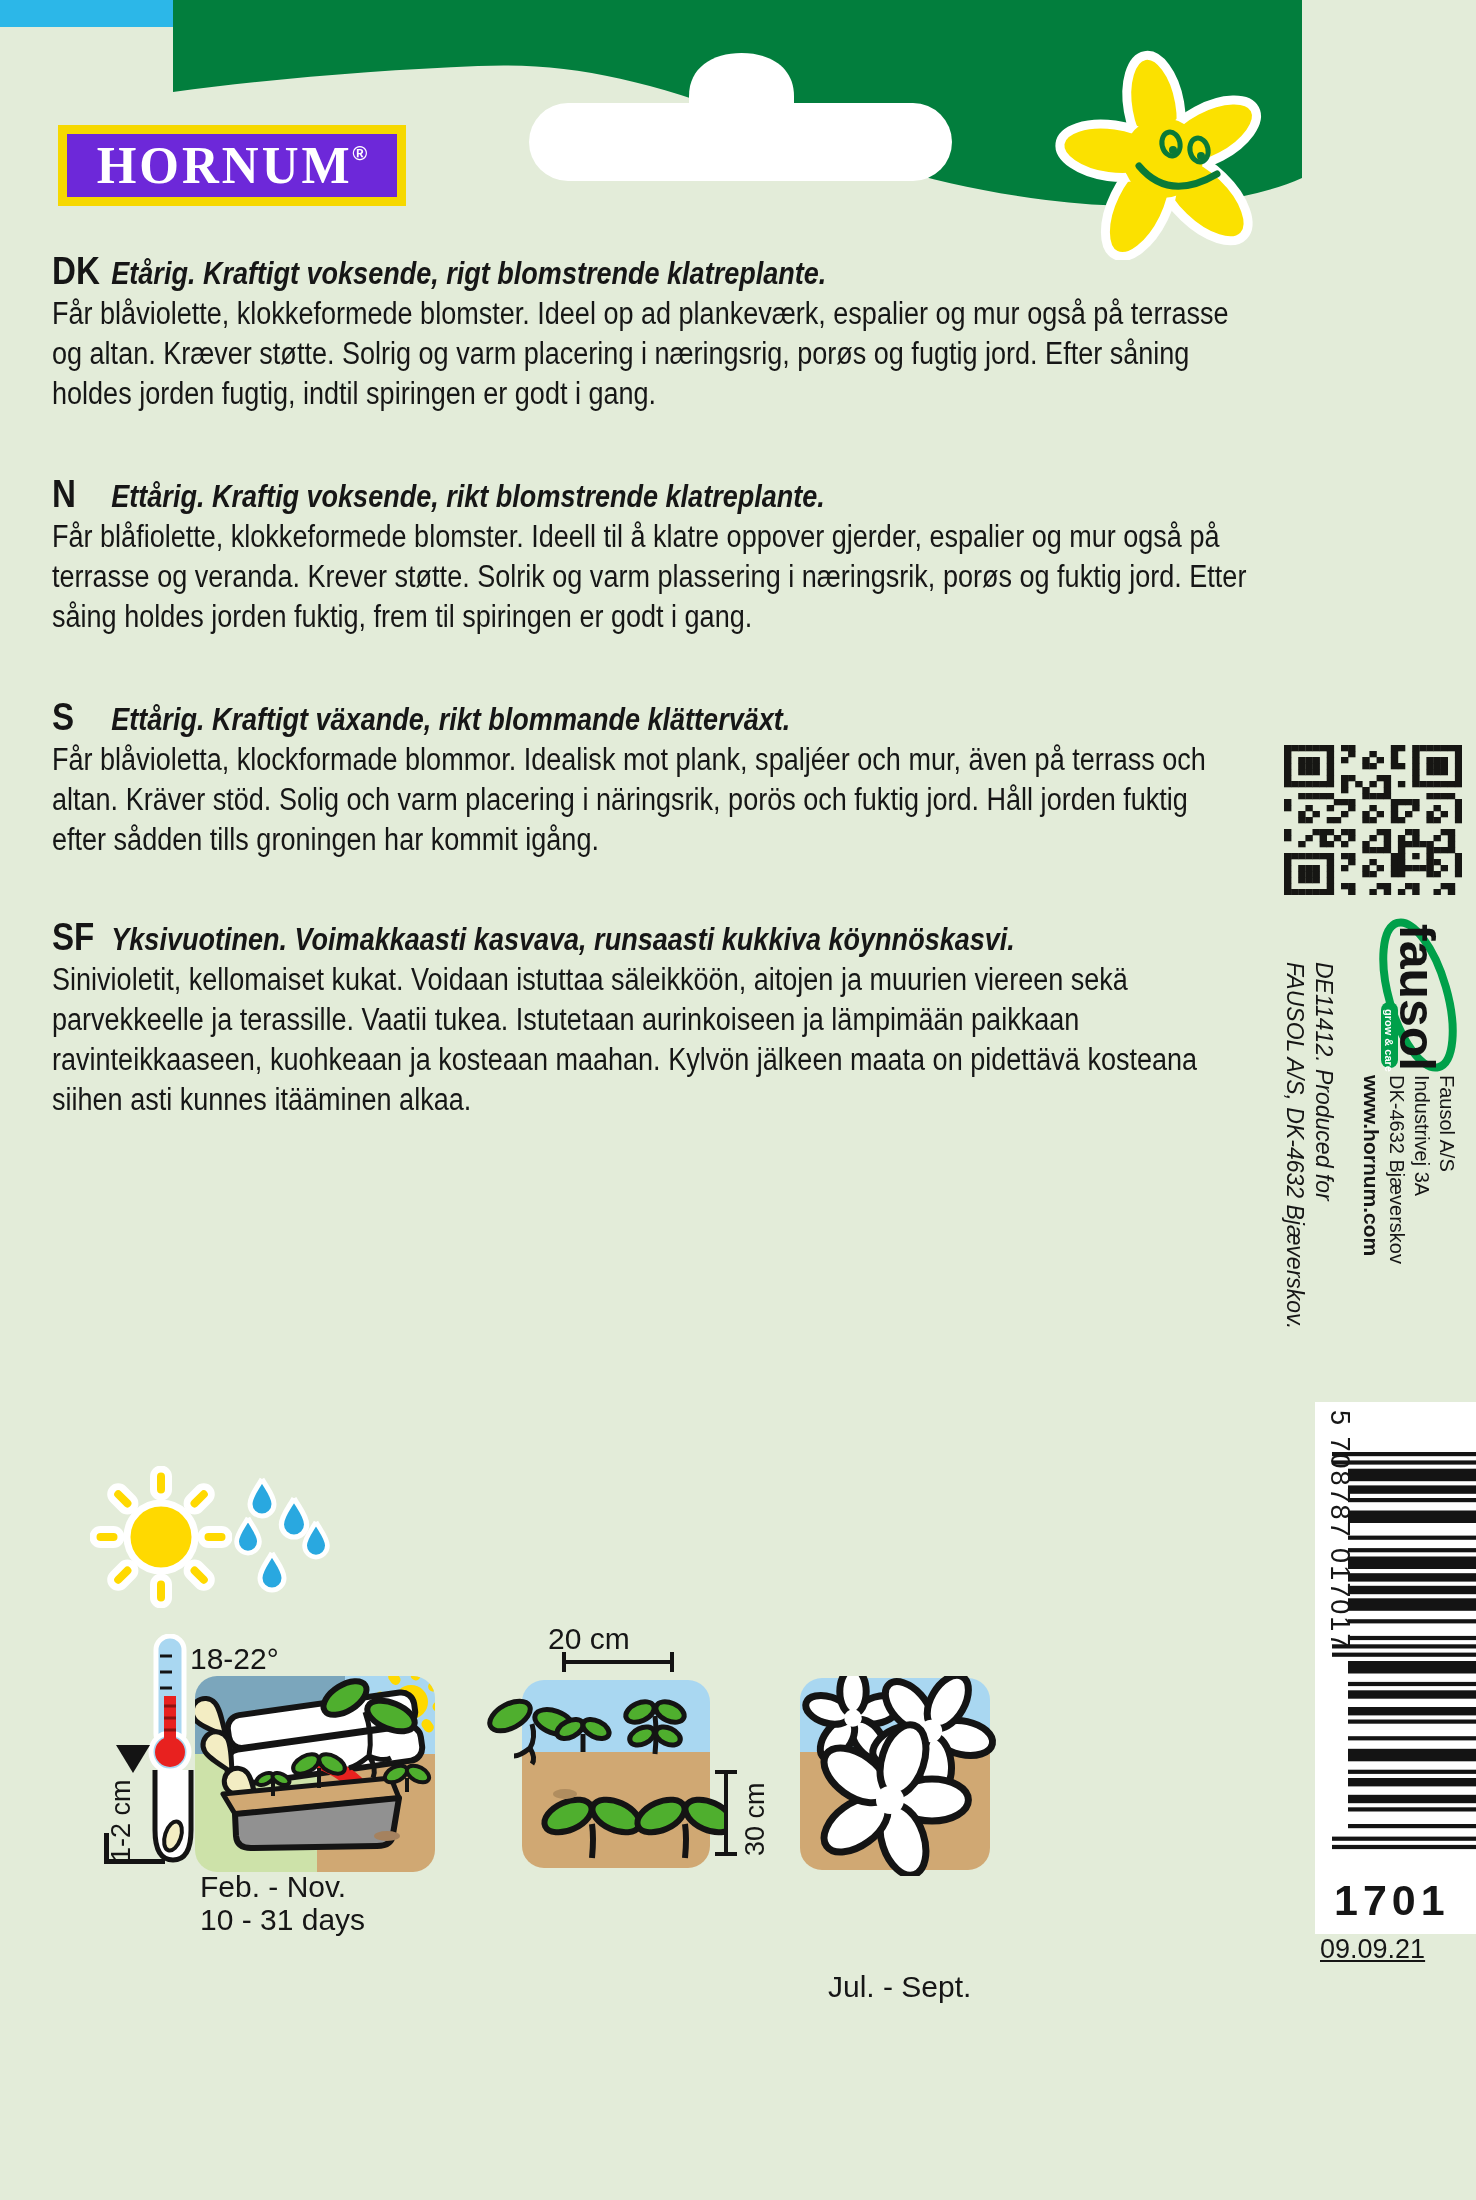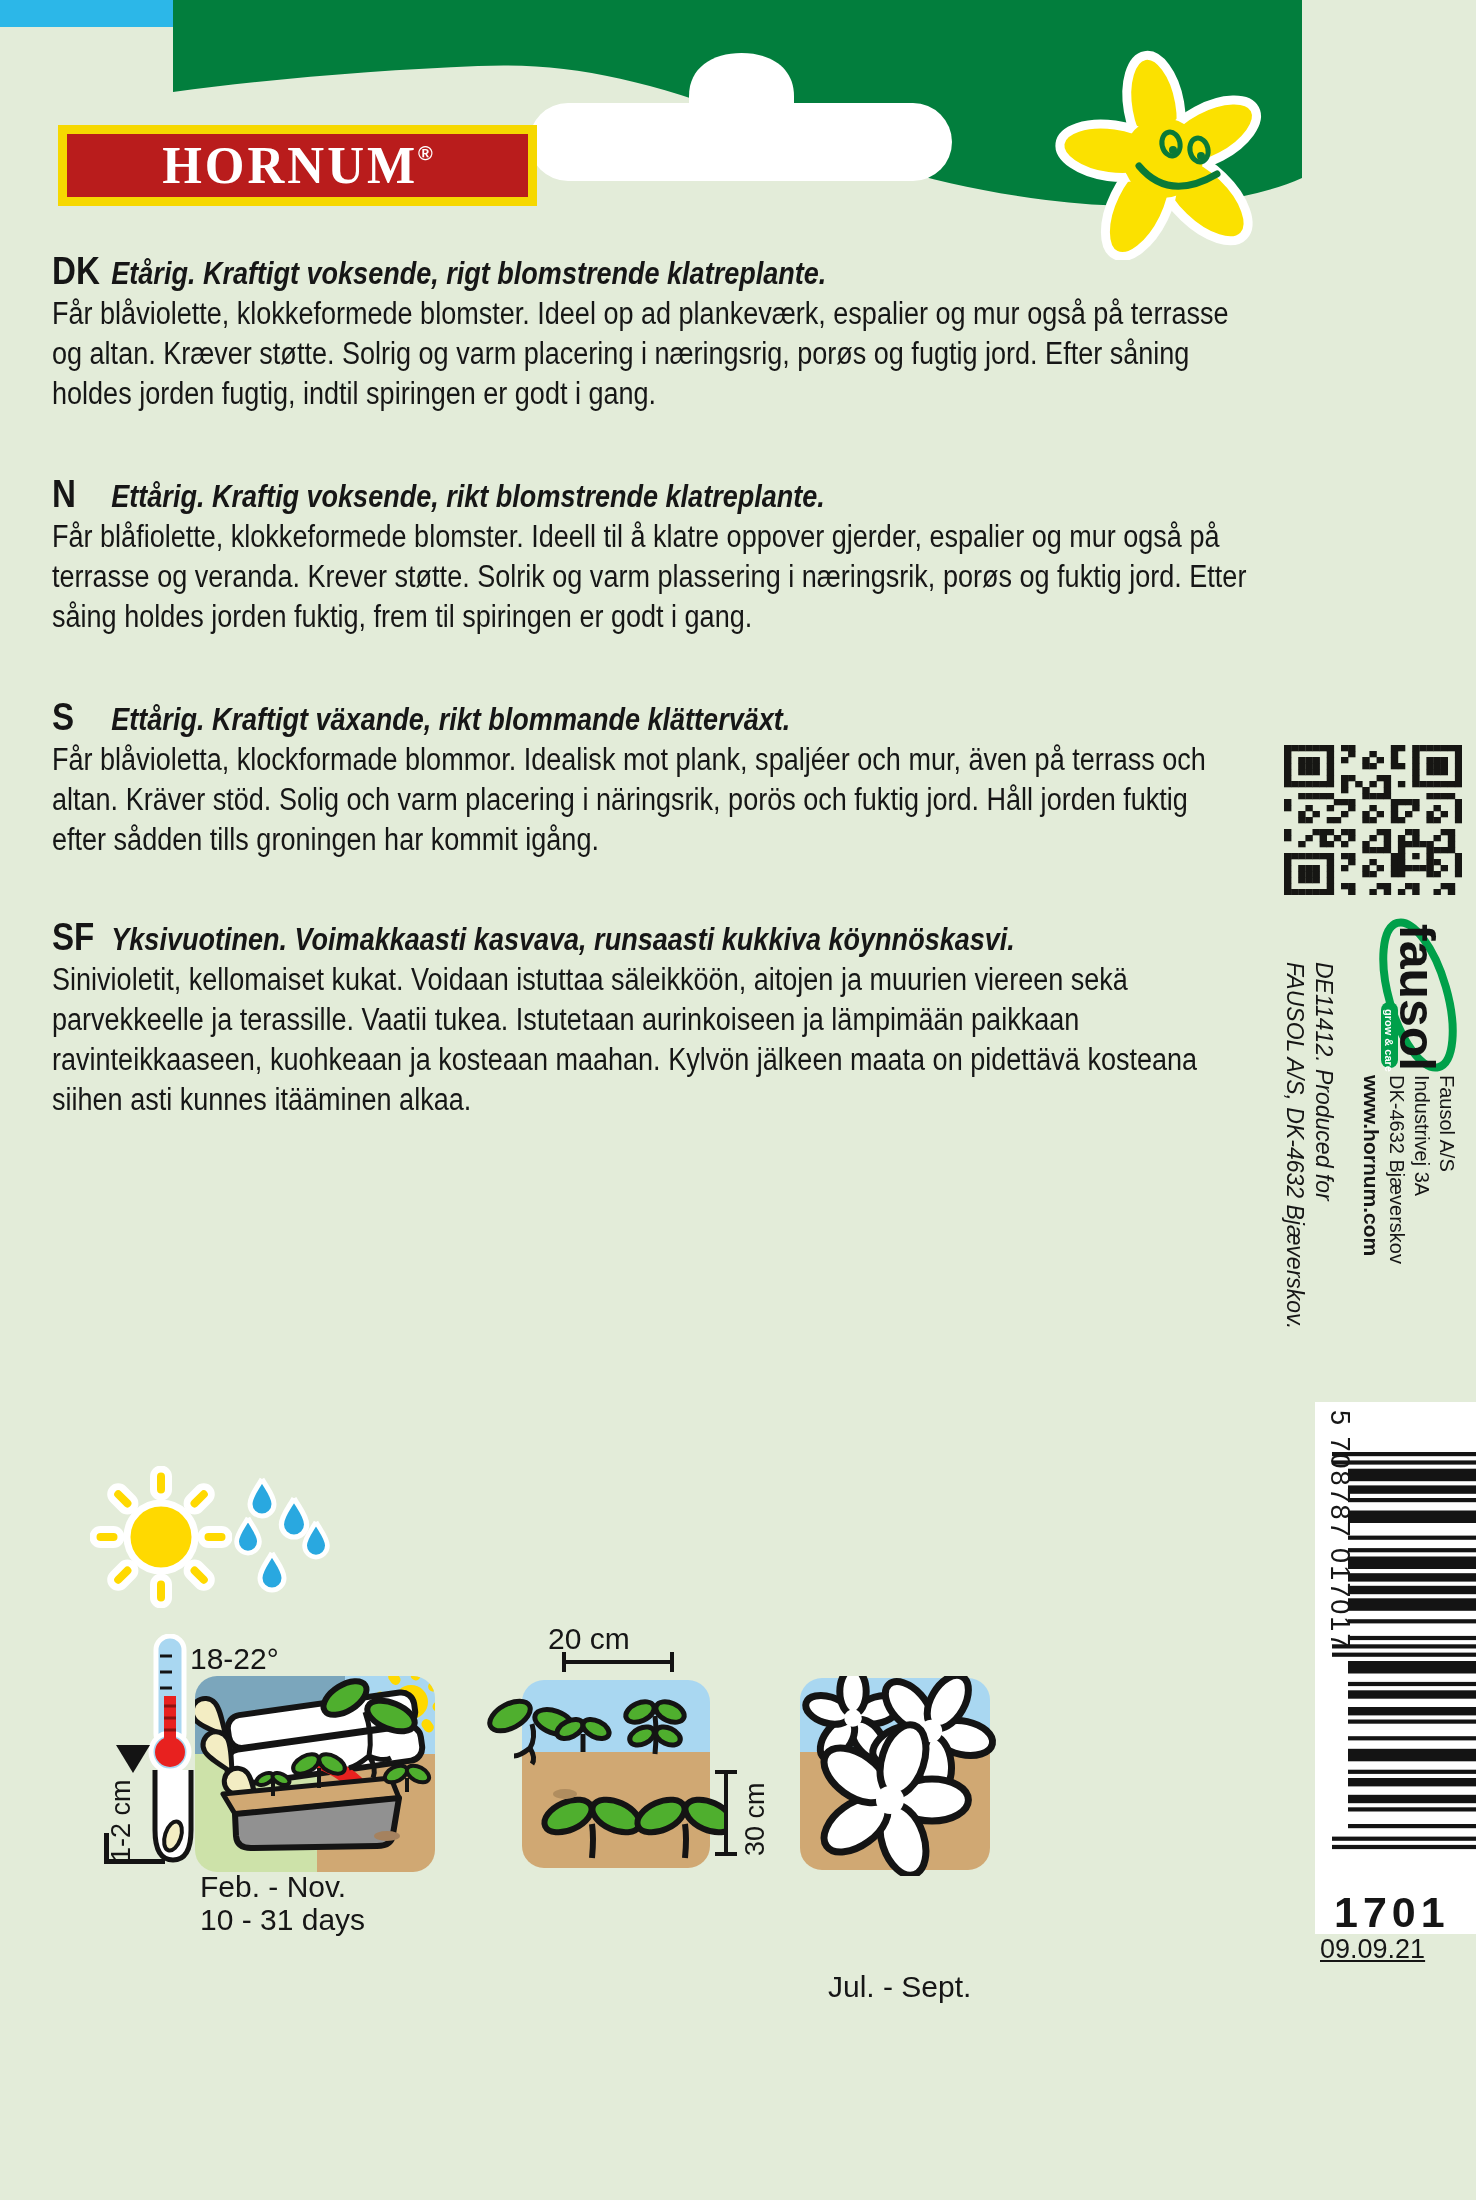--- a/index.html
+++ b/index.html
@@ -4,43 +4,43 @@
 <style>
   html,body{margin:0;padding:0;}
   .page{
     position:relative; width:1476px; height:2200px; overflow:hidden;
     background:#e3ecd9; font-family:"Liberation Sans", sans-serif; color:#161616;
   }
   .abs{position:absolute;}
   
   .corner-strip{left:0; top:0; width:173px; height:27px; background:#2cb7e8;}
   .brand-logo{
-    left:58px; top:125px; width:479px; height:81px; box-sizing:border-box;
-    background:#b91c1c; border:9px solid #f6d800; display:flex; align-items:center; justify-content:center;
+    left:58px; top:125px; width:348px; height:81px; box-sizing:border-box;
+    background:#6d28d9; border:9px solid #f6d800; display:flex; align-items:center; justify-content:center;
   }
   .brand-logo .word{
     font-family:"Liberation Serif", serif; font-weight:bold; color:#ffffff;
     font-size:51px; letter-spacing:3px; line-height:1; transform:scaleY(1.05);
   }
   .brand-logo .reg{ font-size:20px; vertical-align:22px; letter-spacing:0; font-family:"Liberation Sans",sans-serif; font-weight:bold;}
   
   .lang-section{ left:52px; width:1372px; transform:scaleX(0.872); transform-origin:0 0;}
   .lang-first{ height:42px; white-space:nowrap;}
   .lang-label{ display:inline-block; width:68px; font-weight:bold; font-size:38px; vertical-align:baseline;}
   .lang-heading{ font-weight:bold; font-style:italic; font-size:31px;}
   .lang-body{ margin:2px 0 0 0; font-size:31px; line-height:40px;}
   
   .rot-cw{ transform:rotate(90deg); transform-origin:0 0;}
   .rot-ccw{ transform:rotate(-90deg); transform-origin:0 0;}
   .producer-note{ left:1338px; top:962px; width:345px; font-style:italic; font-size:23px; line-height:29px; white-space:nowrap;}
   .address-block{ left:1459px; top:1075px; width:220px; font-size:20px; line-height:25px; white-space:nowrap;}
   .address-block .site{ font-weight:bold; font-size:21px;}
   .barcode-box{ left:1315px; top:1402px; width:161px; height:532px; background:#ffffff;}
   .barcode-digits{ left:1355px; top:1410px; font-size:27px; letter-spacing:2px; white-space:nowrap;}
-  .item-number{ left:1334px; top:1876px; font-size:43px; font-weight:bold; letter-spacing:5px;margin-top:12px;}
+  .item-number{ left:1334px; top:1876px; font-size:43px; font-weight:bold; letter-spacing:5px;}
   .date-code{ left:1320px; top:1934px; font-size:27px;text-decoration:underline;}
   
   .picto-label{ font-size:30px; white-space:nowrap;}
   .vlabel{ font-size:27px; white-space:nowrap;}
   .depth-bracket{ left:104px; top:1833px; width:56px; height:26px;
     border-left:5px solid #141414; border-bottom:5px solid #141414;}
   .tri-down{ left:116px; top:1745px; width:0; height:0;
     border-left:17px solid transparent; border-right:17px solid transparent; border-top:28px solid #141414;}
 </style>
 </head>

